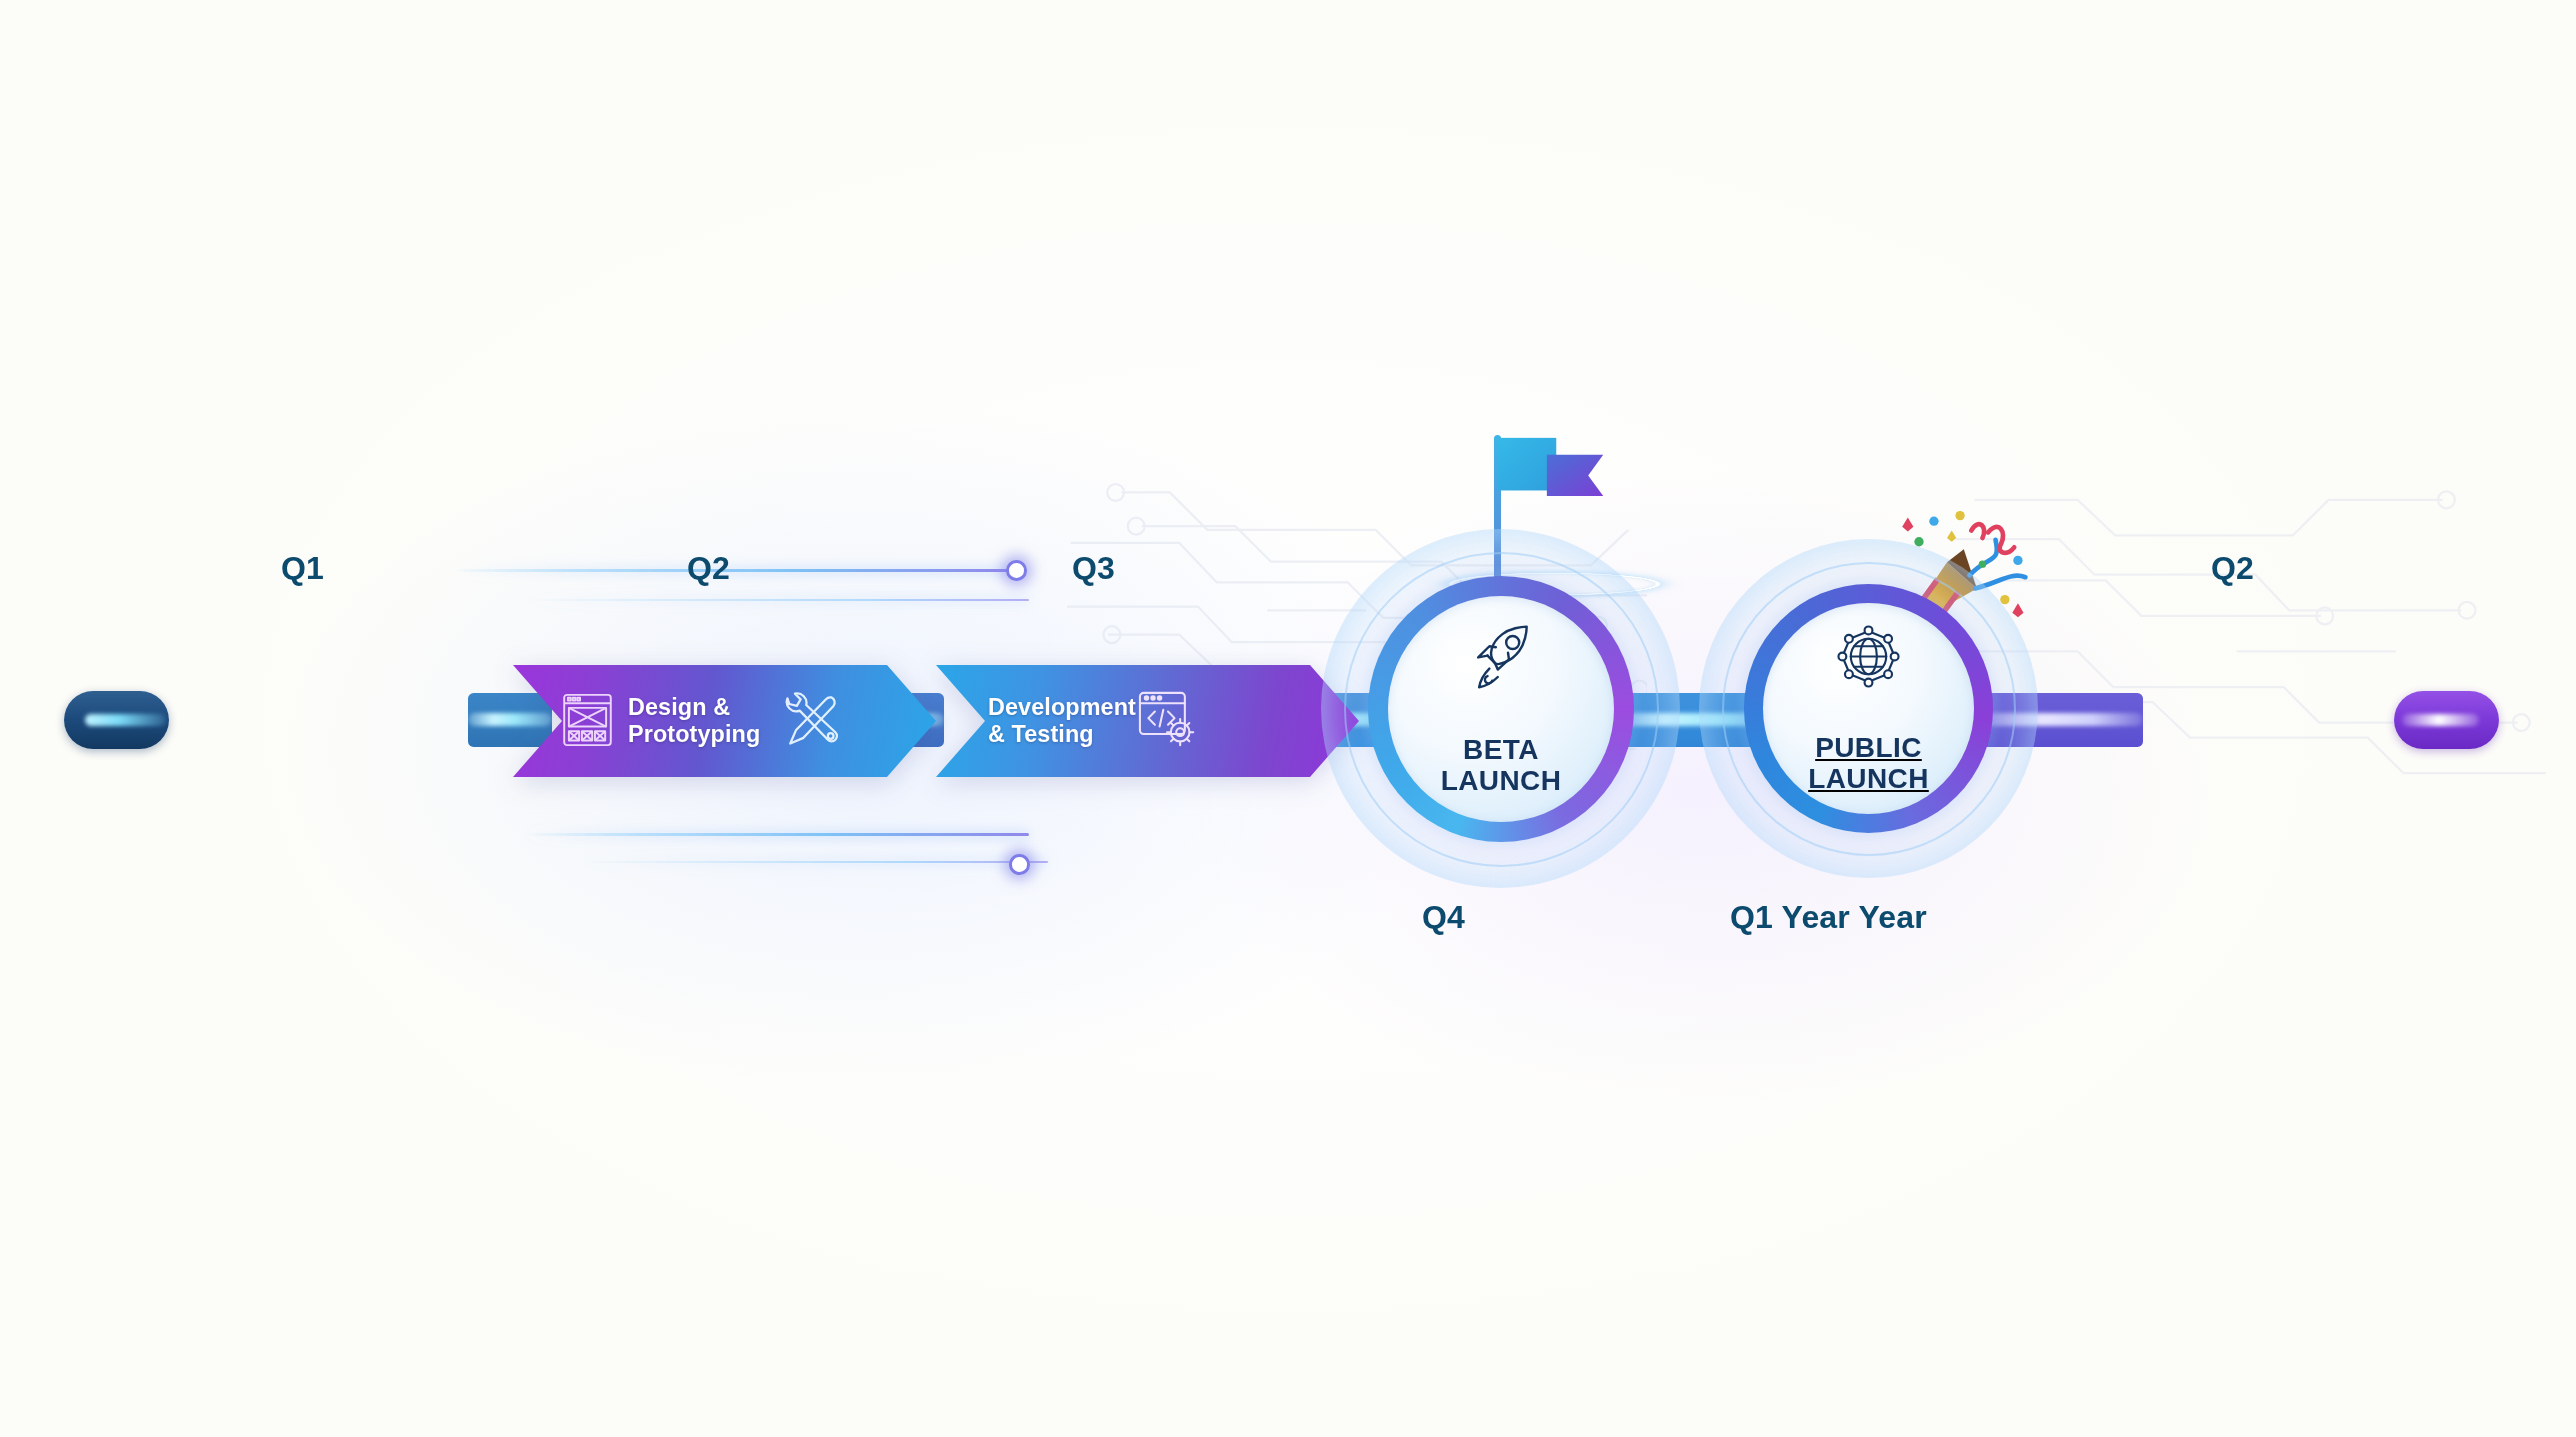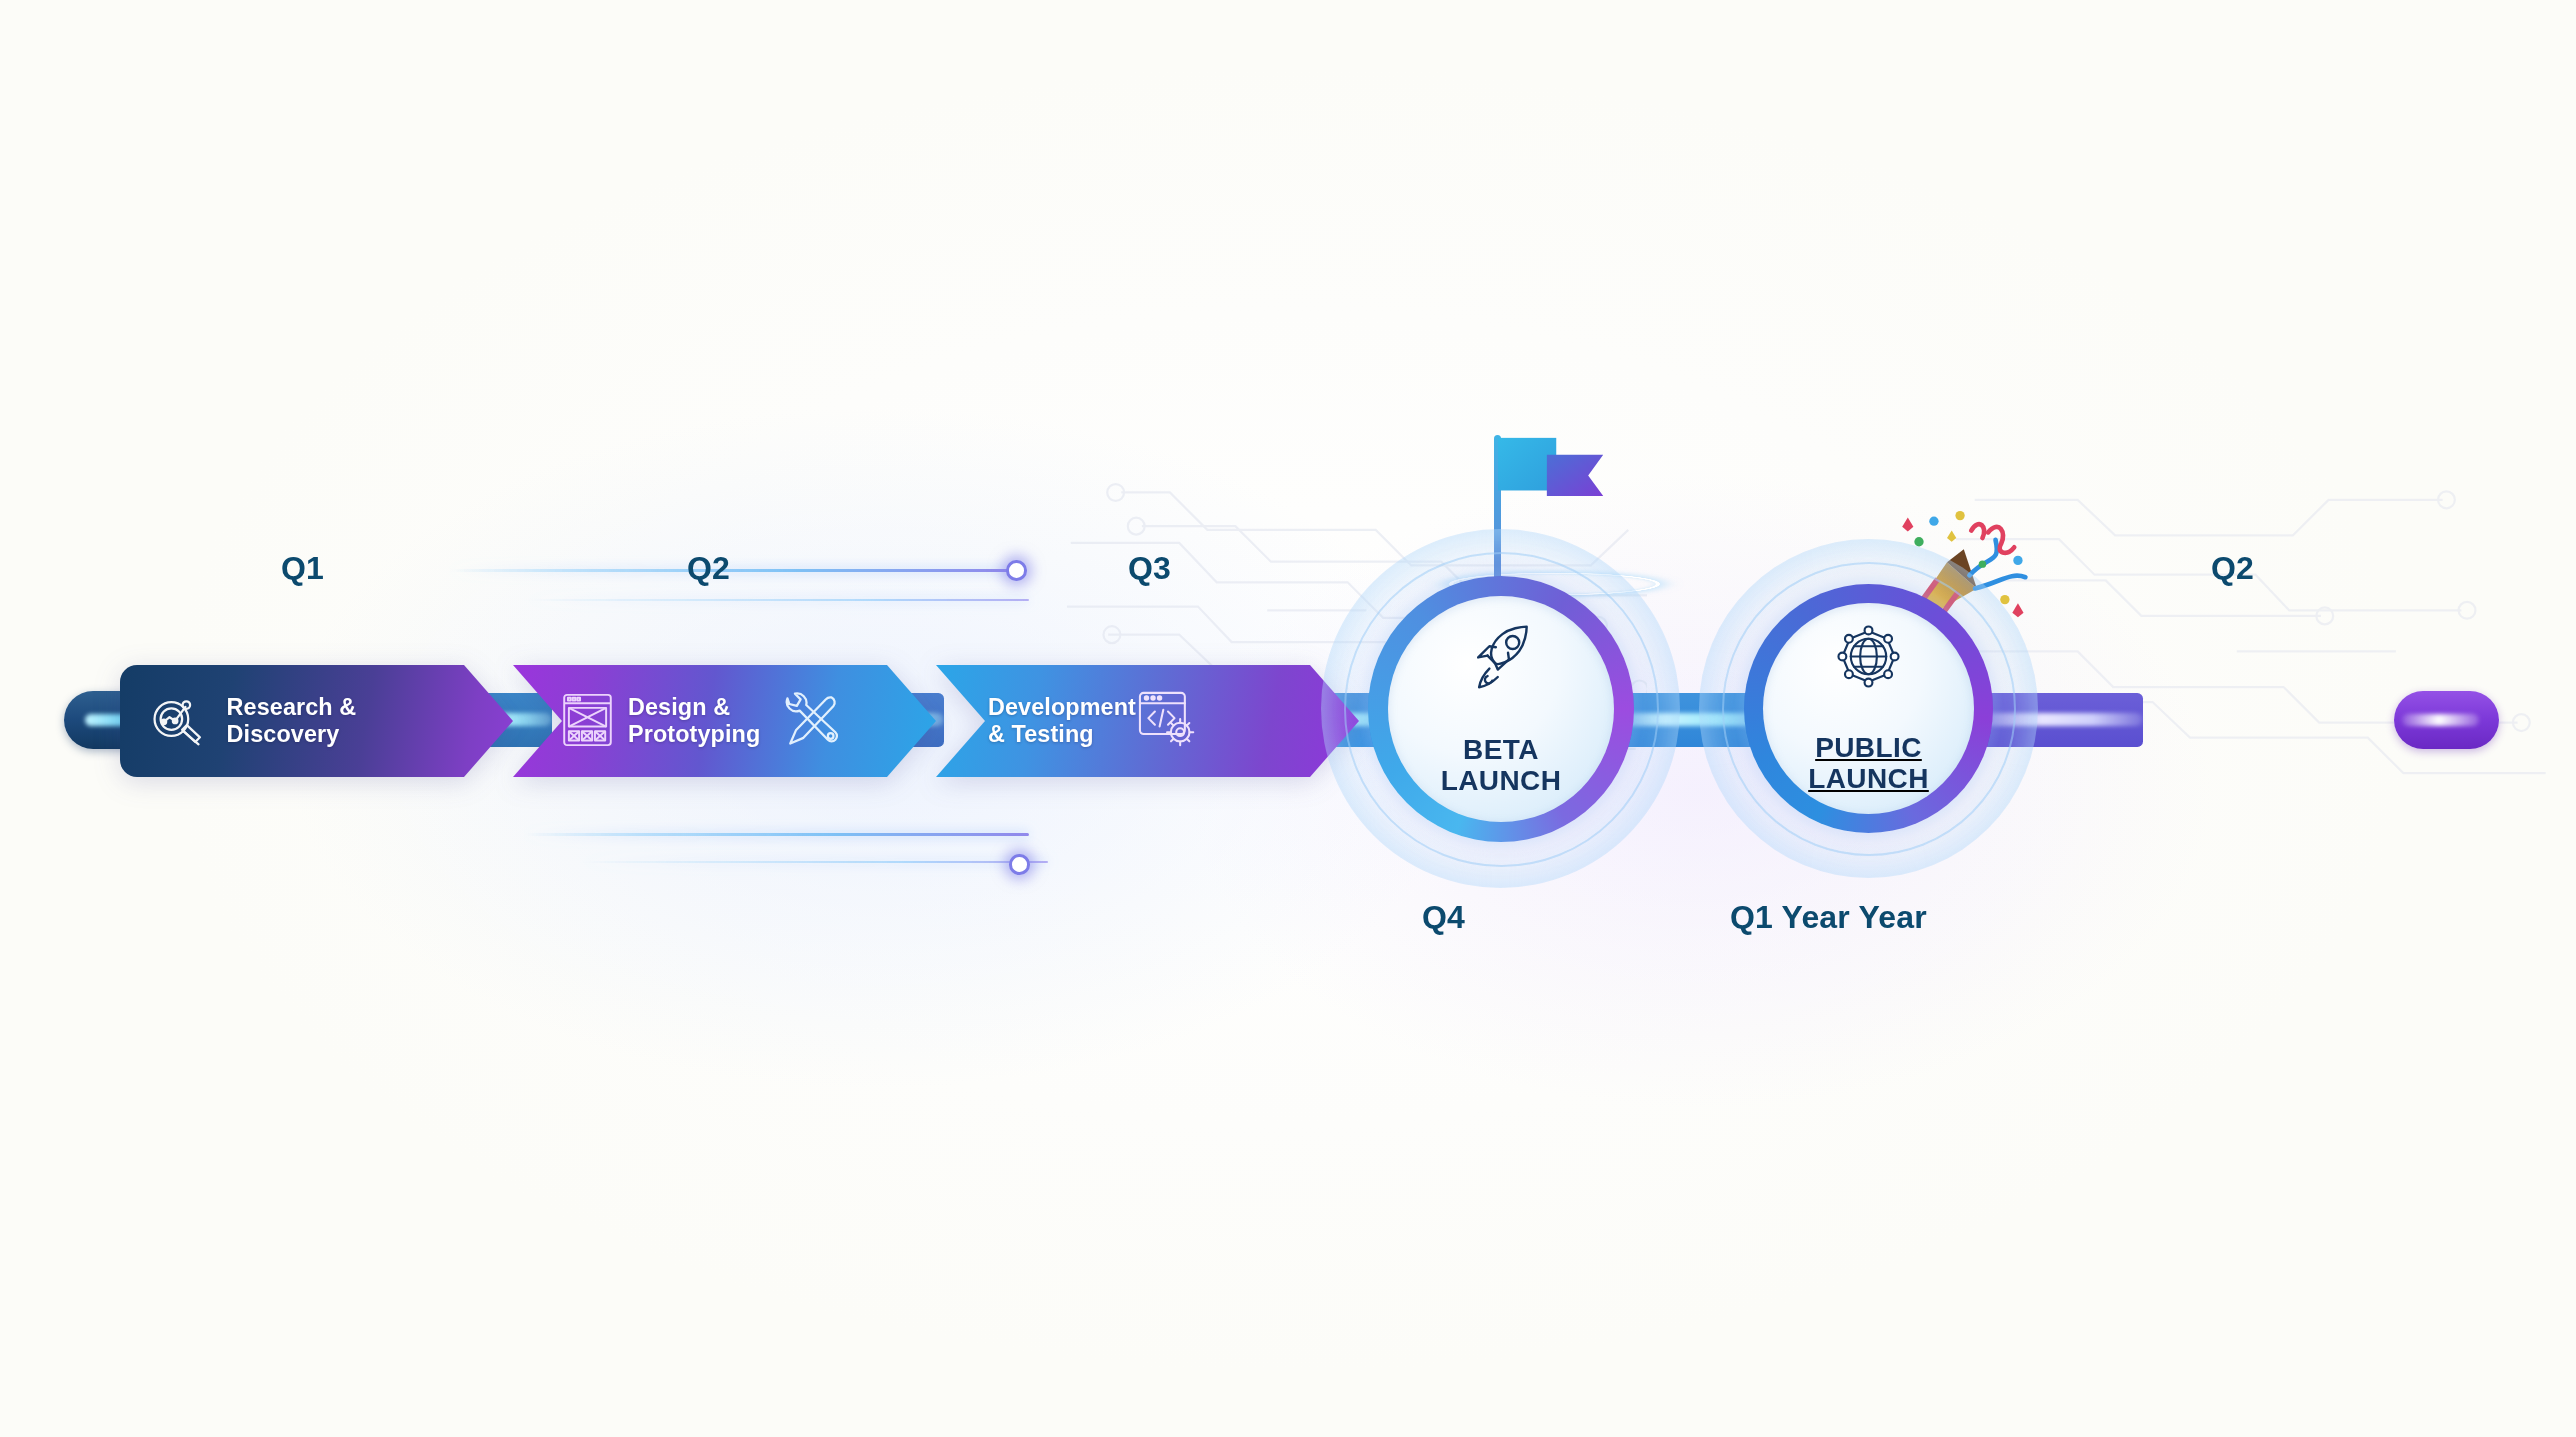--- a/index.html
+++ b/index.html
@@ -251,39 +251,20 @@
     <div class="conn" style="left:1301px; width:112px; background:linear-gradient(180deg,#4a94dd,#2f8fe0);">
         <div class="core"></div>
       </div>
     <div class="conn" style="left:1610px; width:187px; background:linear-gradient(180deg,#3f93dd,#2f86d8);">
         <div class="core"></div>
       </div>
     <div class="conn" style="left:1975px; width:168px; background:linear-gradient(180deg,#6b5fd8,#5a4fd0);">
         <div class="core" style="background:linear-gradient(90deg, rgba(235,235,255,.2) 0%, #e9e6ff 40%, #cfd0fb 70%, rgba(210,212,250,.2) 100%);"></div>
       </div>
 
-    <div class="seg" style="left:120px; width:393px; padding-left:28px; gap:20.6px;">
-      <div class="body" style="background:linear-gradient(100deg,#143c66 0%, #1f4273 28%, #4a3f96 62%, #7d3fc4 88%, #8b3fd4 100%);
-                  clip-path:polygon(0 0, 344px 0, 393px 56px, 344px 112px, 0 112px);
-                  border-radius:17px 0 0 17px;"></div>
-      <span class="ico">
-        <svg width="58" height="58" viewBox="0 0 62 62" fill="none" stroke="#fff" stroke-width="2.4" stroke-linecap="round" stroke-linejoin="round">
-          <circle cx="25" cy="30" r="18"></circle>
-            <circle cx="25" cy="30" r="11.5"></circle>
-          <path d="M38 43 L54 57"></path>
-            <path d="M36.5 41.5 l5 -5 l14 13 l-5 5 z"></path>
-          <path d="M17 33 l6 -5 l6 4 l11 -15"></path>
-          <circle cx="17" cy="33" r="2.4" fill="#fff"></circle>
-            <circle cx="29" cy="32" r="2.4" fill="#fff"></circle>
-          <circle cx="41" cy="15" r="4" fill="none"></circle>
-        </svg>
-      </span>
-      <span class="label">Research &amp;
-Discovery</span>
-    </div>
 
     <div class="seg" style="left:513px; width:423px; padding-left:49px; gap:15px;">
       <div class="body" style="background:linear-gradient(100deg,#9b35dc 0%, #8b3fd4 18%, #6257cf 46%, #3f8fe0 74%, #2ba6e8 100%);
                   clip-path:polygon(0 0, 374px 0, 423px 56px, 374px 112px, 0 112px, 49px 56px);"></div>
       <span class="ico">
         <svg width="51" height="54" viewBox="0 0 54 58" fill="none" stroke="#f2dcff" stroke-width="2.1" stroke-linejoin="round">
           <rect x="2" y="2" width="50" height="54" rx="3"></rect>
           <path d="M2 11 H52"></path>
           <rect x="6" y="5" width="3" height="3"></rect>
             <rect x="11" y="5" width="3" height="3"></rect>
@@ -382,17 +363,17 @@
         </span>
         <span class="mlabel">PUBLIC
 LAUNCH</span>
       </div>
     </div>
   </div>
   <div class="qlabel" style="left:1730px; top:899px;">Q1 Year Year</div>
 
   <div class="qlabel" style="left:281px; top:550px;">Q1</div>
   <div class="qlabel" style="left:687px; top:550px;">Q2</div>
-  <div class="qlabel" style="left:1128px; top:550px;">Q3</div>
+  <div class="qlabel" style="left:1072px; top:550px;">Q3</div>
   <div class="qlabel" style="left:2211px; top:550px;">Q2</div>
 
 </div>
 
 
 </body></html>

